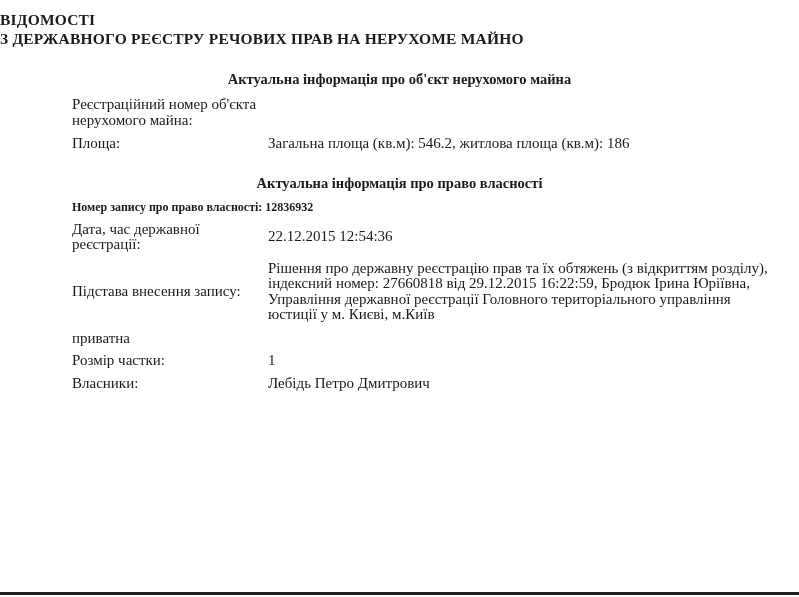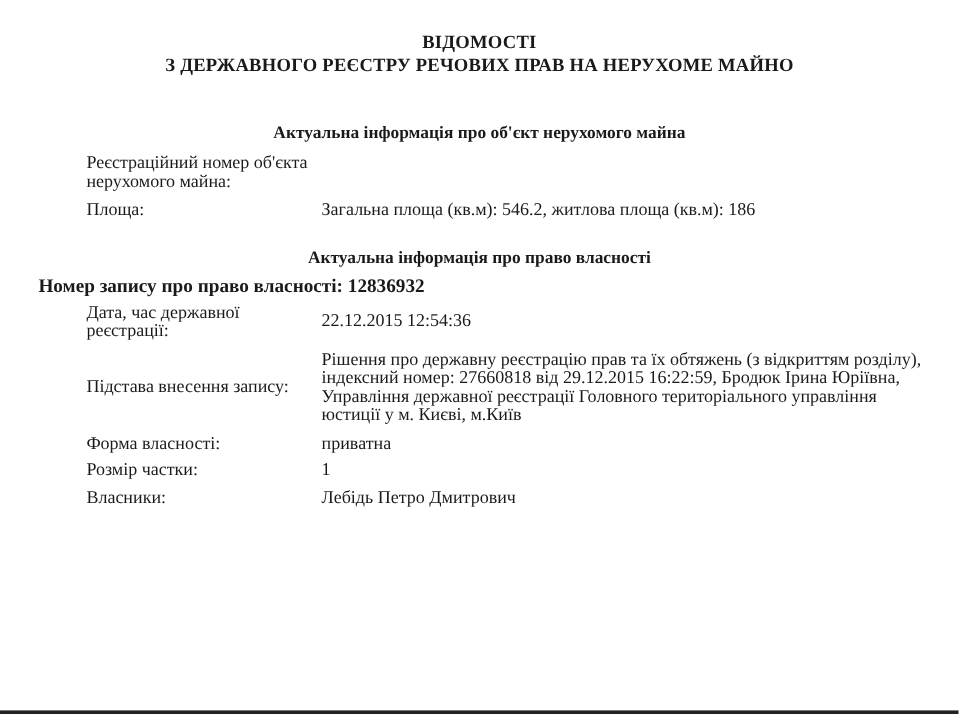--- a/index.html
+++ b/index.html
@@ -17,46 +17,45 @@
     position: relative;
     width: 799px;
     height: 597px;
     box-sizing: border-box;
     background: #ffffff;
     overflow: hidden;
   }
 
   
   .doc-title {
-    text-align: center;
     font-weight: bold;
     font-size: 15.5px;
     line-height: 19px;
     letter-spacing: 0.2px;
-    margin: 16px;
+    margin: 0;
     padding-top: 10px;
   }
   .doc-title .line2 {
     display: block;
   }
   .section-heading {
     text-align: center;
     font-weight: bold;
     font-size: 14.5px;
     line-height: 18px;
     margin: 0;
   }
   .section-heading.first { padding-top: 22px; padding-bottom: 9px; font-family: Liberation Serif, serif; }
   .section-heading.second { padding-top: 15px; padding-bottom: 6px; }
 
   .record-number {
     font-weight: bold;
-    font-size: 16px;
+    font-size: 12px;
     line-height: 18px;
-    padding-left: 32px;
+    padding-left: 72px;
     padding-bottom: 6px;
   }
 
   
   .fields {
     padding-left: 72px;
     padding-right: 20px;
   }
   .row {
     display: flex;
@@ -126,21 +125,20 @@
     </div>
 
 
 
     <div class="row">
       <div class="label">Підстава внесення запису:</div>
       <div class="value">Рішення про державну реєстрацію прав та їх обтяжень (з відкриттям розділу), індексний номер: 27660818 від 29.12.2015 16:22:59, Бродюк Ірина Юріївна, Управління державної реєстрації Головного територіального управління юстиції у м. Києві, м.Київ</div>
     </div>
 
     <div class="row tight">
-      <div class="label">Форма власності:</div>
       <div class="value">приватна</div>
     </div>
 
     <div class="row tight">
       <div class="label">Розмір частки:</div>
       <div class="value">1</div>
     </div>
 
     <div class="row tight">
       <div class="label">Власники:</div>

